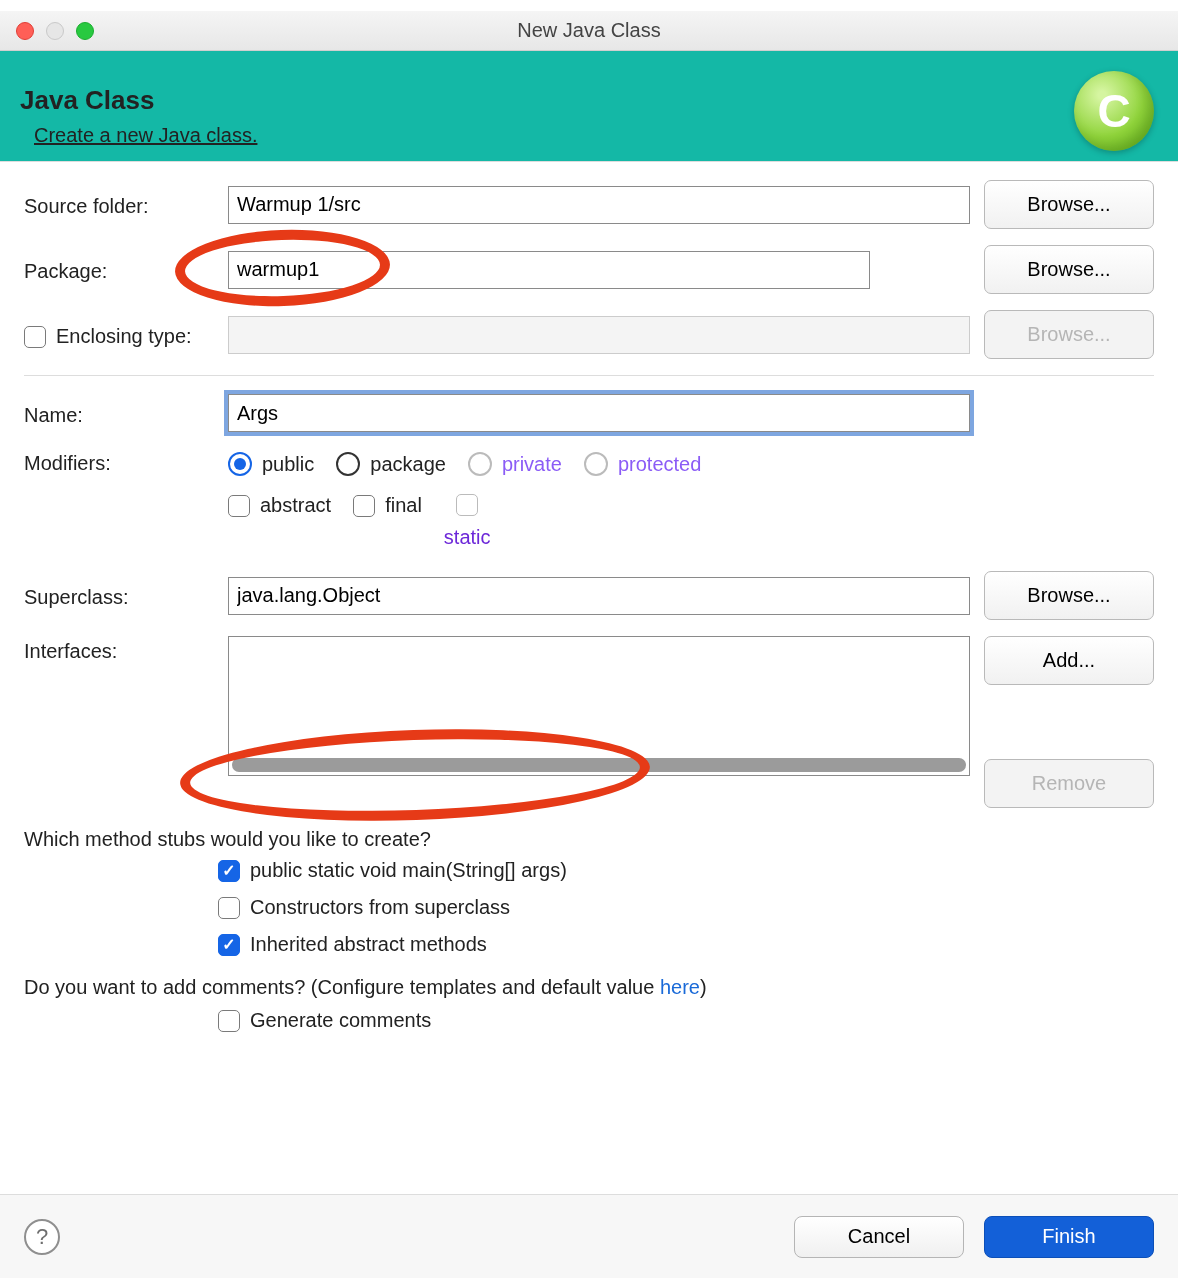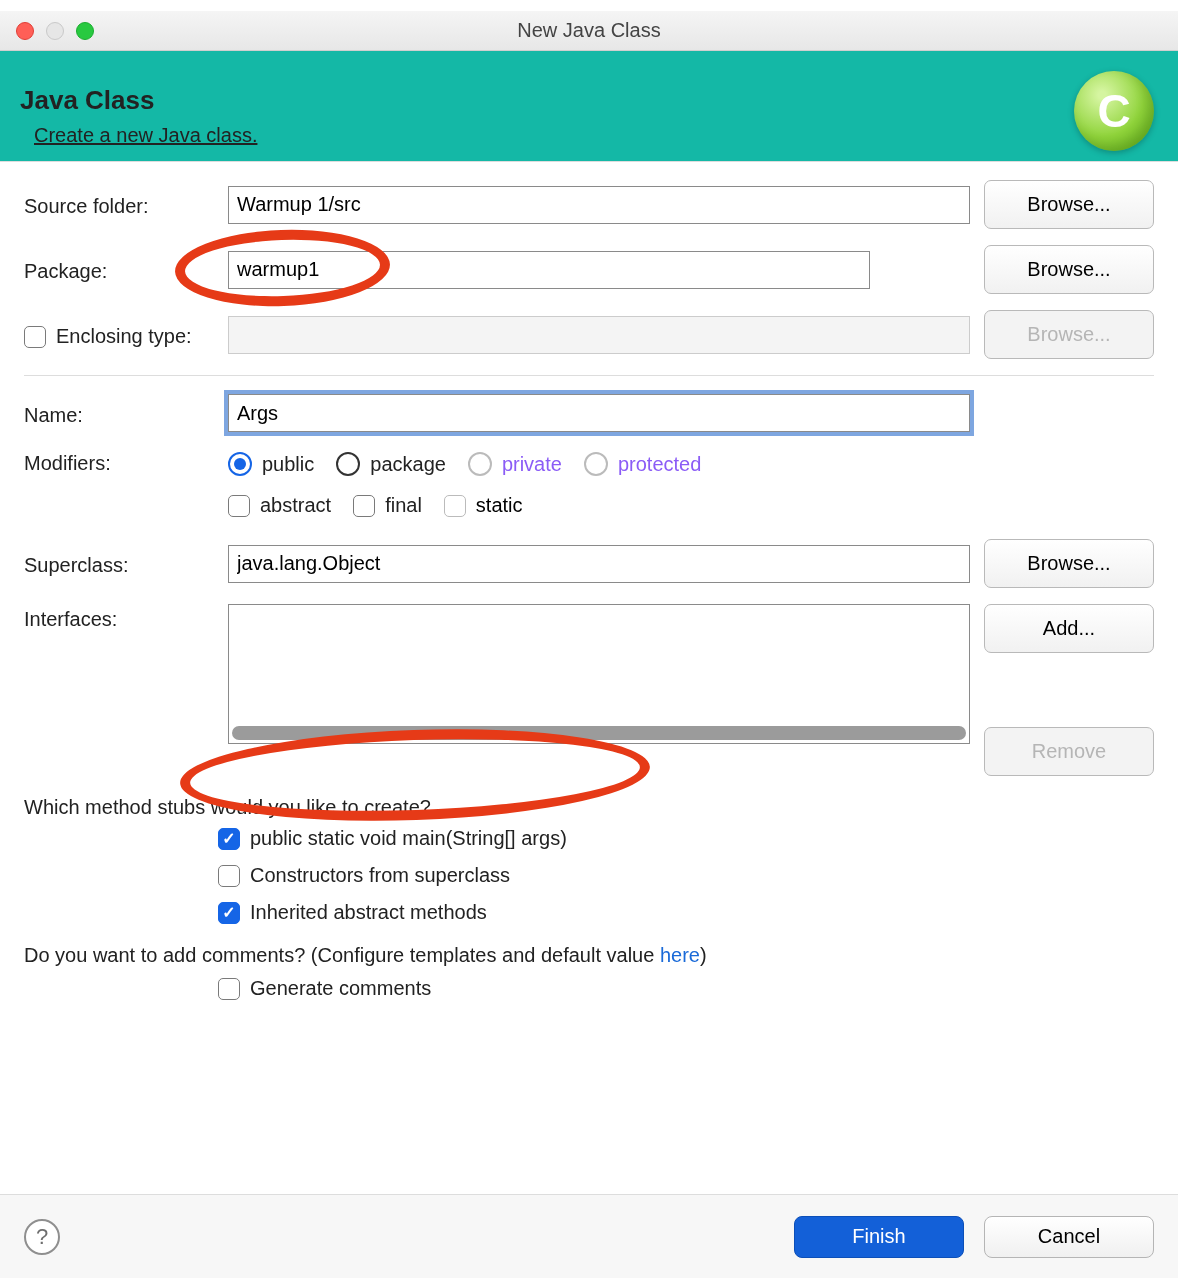--- a/index.html
+++ b/index.html
@@ -96,21 +96,21 @@
   .radio-dot.sel::after { content:""; width:12px; height:12px; border-radius:50%; background:#1565e6;}
   .radio.dis .radio-dot { border-color:#bbb;}
   .radio.dis { color:#8b5cf6;}
   .chk-box {
     width:22px; height:22px; border-radius:5px; border:1.5px solid #7a7a7a;
     background:#fff; display:flex; align-items:center; justify-content:center; flex:0 0 auto;
   }
   .chk-box.sel { background:#1565e6; border-color:#1565e6; color:#fff;}
   .chk-box.sel::after { content:"✓"; font-size:16px; font-weight:700; line-height:1;}
   .check.dis .chk-box { border-color:#bbb;}
-  .check.dis { color:#000000;}
+  .check.dis { color:#6d28d9;flex-direction:column;}
   .stub-col { margin-left:194px; display:flex; flex-direction:column; gap:14px; margin-top:8px;}
   .question { margin-top:20px;}
   a.link { color:#1a6ad8; cursor:pointer;}
   
   .footer {
     position:absolute; left:0; right:0; bottom:0;
     border-top:1px solid #ddd;
     height:84px; display:flex; align-items:center; justify-content:space-between;
     padding: 0 24px;
     background:#f7f7f7;
@@ -290,19 +290,19 @@
       <span class="chk-box"></span>
         <span>Generate comments</span>
     </span>
   </div>
 
 </div>
 
 <div class="footer">
   <div class="help-btn">?</div>
   <div class="footer-right">
+    <button class="ft">Cancel</button>
     <button class="ft primary">Finish</button>
-    <button class="ft">Cancel</button>
   </div>
 </div>
 
 <div class="annot a1"></div>
 <div class="annot a2"></div>
 
 </body></html>

